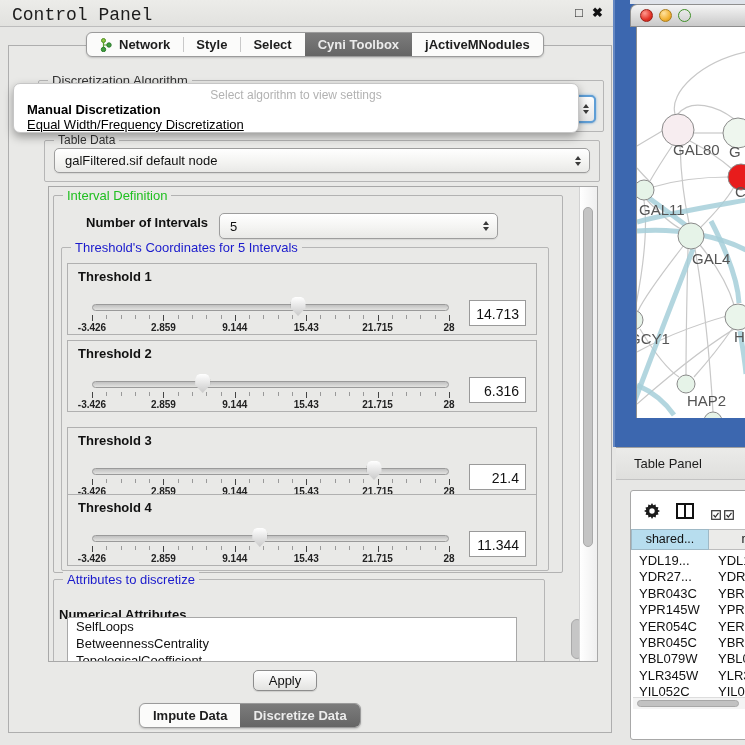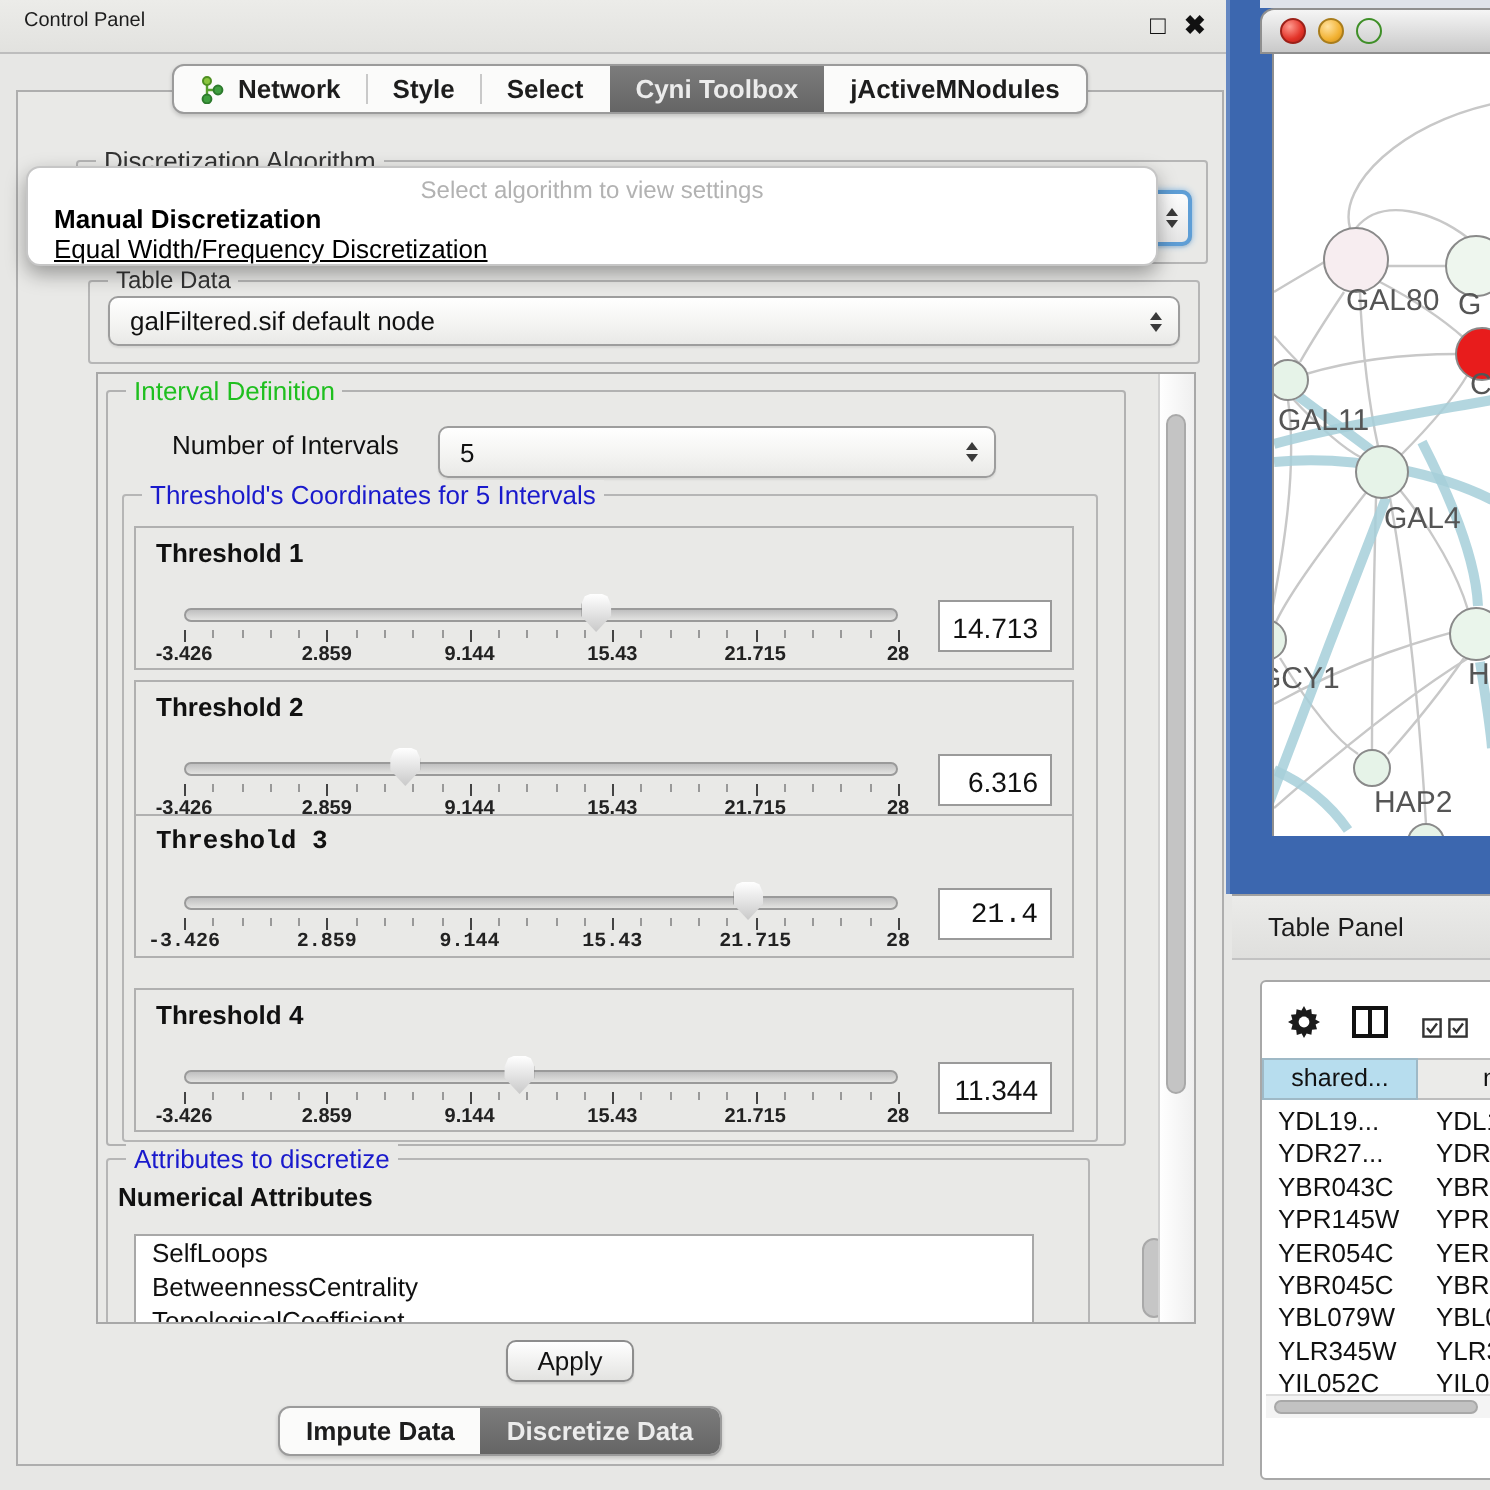--- a/index.html
+++ b/index.html
@@ -2,21 +2,21 @@
 <html><head>
 <meta charset="utf-8">
 <style>
   html,body{margin:0;padding:0;}
   body{font-family:"Liberation Sans",sans-serif;background:#cfcfcf;}
   .screen{position:relative;width:745px;height:745px;background:#e7e7e5;overflow:hidden;}
 
   
   .cp{position:absolute;left:0;top:0;width:616px;height:745px;background:#e7e7e5;}
   .cp-titlebar{position:absolute;left:0;top:0;width:616px;height:26px;background:linear-gradient(#ecece9,#e2e2df);border-bottom:1px solid #bdbdbd;}
-  .cp-title{position:absolute;left:12px;top:5px;font-size:10px;color:#1c1c1c;}
+  .cp-title{position:absolute;left:12px;top:5px;font-size:18px;color:#1c1c1c;font-family:Liberation Mono, monospace;}
   .win-icon{position:absolute;top:5px;font-size:13px;font-weight:700;color:#111;cursor:default;}
   .main-outer{position:absolute;left:8px;top:45px;width:604px;height:688px;border:1px solid #aeaeae;background:#e9e9e7;box-sizing:border-box;}
 
   .tabstrip{position:absolute;display:flex;background:#fbfbfa;border:1px solid #9b9b9b;border-radius:6px;overflow:hidden;height:23px;box-shadow:0 1px 2px rgba(0,0,0,.18);z-index:10;}
   .tab{display:flex;align-items:center;padding:0 13px;font-size:13px;font-weight:700;color:#1d1d1d;position:relative;white-space:nowrap;}
   .tab:not(:first-child)::before{content:'';position:absolute;left:0;top:4px;bottom:4px;width:1px;background:#c9c9c9;}
   .tab.selected{background:linear-gradient(#7c7c7c,#656565);color:#ececec;}
   .tab.selected::before,.tab.selected+.tab::before{display:none;}
 
   .group-box{position:absolute;border:1px solid #b6b6b6;border-radius:2px;box-sizing:border-box;}
@@ -35,35 +35,35 @@
 
   .popup{position:absolute;left:13px;top:83px;width:566px;height:50px;background:#fff;border:1px solid #c6c6c6;border-radius:7px;box-shadow:0 4px 10px rgba(0,0,0,.35);z-index:50;box-sizing:border-box;}
   .popup-hint{position:absolute;left:0;right:0;top:4px;text-align:center;font-size:12px;color:#b2b2b2;}
   .popup-opt1{position:absolute;left:13px;top:18px;font-size:13px;font-weight:700;color:#000;}
   .popup-opt2{position:absolute;left:13px;top:33px;font-size:13px;color:#000;text-decoration:underline;}
 
   .scrollpane{position:absolute;left:48px;top:186px;width:550px;height:476px;border:1px solid #a8a8a8;background:#e9e9e7;box-sizing:border-box;overflow:hidden;}
   .vscroll{position:absolute;right:0;top:0;width:17px;height:100%;background:linear-gradient(to right,#ffffff,#efefef);border-left:1px solid #d2d2d2;}
   .vscroll-thumb{position:absolute;left:3px;top:20px;width:10px;height:340px;background:#c4c4c4;border:1px solid #a9a9a9;border-radius:6px;box-sizing:border-box;}
 
-  .num-label{position:absolute;left:37px;top:28px;font-size:13px;font-weight:400;color:#111;}
+  .num-label{position:absolute;left:37px;top:28px;font-size:13px;font-weight:700;color:#111;}
 
   .thr-panel{position:absolute;left:18px;width:470px;height:72px;border:1px solid #b0b0b0;background:#e9e9e7;box-sizing:border-box;}
   .thr-label{position:absolute;left:10px;top:5px;font-size:13px;font-weight:700;color:#111;}
   .thr-track{position:absolute;left:24px;top:40px;width:357px;height:7px;border:1px solid #9a9a9a;border-radius:4px;background:linear-gradient(#c0c0c0,#e3e3e1);box-sizing:border-box;}
   .thr-handle{position:absolute;top:33px;width:15px;height:19px;background:linear-gradient(#ffffff,#c9c9c9);clip-path:polygon(0 28%,12% 6%,30% 0,70% 0,88% 6%,100% 28%,100% 58%,50% 100%,0 58%);filter:drop-shadow(0 0 1px #777);}
   .thr-ticks{position:absolute;left:24px;top:51px;width:357px;height:7px;}
   .tick{position:absolute;top:0;width:1px;}
   .tick.major{height:6px;background:#444;}
   .tick.minor{height:4px;background:#999;}
   .thr-scale{position:absolute;left:24px;top:58px;width:357px;height:12px;}
   .scale-label{position:absolute;transform:translateX(-50%);font-size:10px;font-weight:700;color:#222;white-space:nowrap;}
   .thr-value{position:absolute;right:10px;top:36px;width:57px;height:26px;background:#fff;border:1px solid #9a9a9a;font-size:14px;color:#111;text-align:right;line-height:26px;padding-right:6px;box-sizing:border-box;}
 
-  .attr-heading{position:absolute;left:10px;top:404px;font-size:13px;font-weight:700;color:#111;}
+  .attr-heading{position:absolute;left:10px;top:420px;font-size:13px;font-weight:700;color:#111;}
   .attr-list{position:absolute;left:18px;top:430px;width:450px;height:46px;background:#fff;border:1px solid #a8a8a8;box-sizing:border-box;overflow:hidden;font-size:13px;color:#111;}
   .attr-item{padding:1px 0 0 8px;line-height:16px;white-space:nowrap;}
   .attr-scroll{position:absolute;right:14px;top:2px;width:12px;height:40px;background:#c6c6c6;border:1px solid #a9a9a9;border-radius:6px;box-sizing:border-box;}
 
   .apply-btn{position:absolute;left:253px;top:670px;width:64px;height:21px;background:linear-gradient(#ffffff,#e3e3e1);border:1px solid #8d8d8d;border-radius:5px;font-size:13px;color:#111;text-align:center;line-height:19px;box-sizing:border-box;box-shadow:0 1px 1px rgba(0,0,0,.12);}
 
   
   .desktop{position:absolute;left:613px;top:0;width:132px;height:447px;background:#3c67af;border-left:2px solid #6487c2;box-sizing:border-box;}
   .net-topstrip{position:absolute;left:630px;top:0;width:115px;height:4px;background:#dfe3ea;}
   .net-titlebar{position:absolute;left:630px;top:4px;width:115px;height:23px;background:linear-gradient(#f5f5f5,#c9c9c9);border:1px solid #8f8f8f;border-right:none;border-radius:7px 0 0 0;box-sizing:border-box;}
@@ -250,21 +250,21 @@
             <div class="thr-scale">
               <span class="scale-label" style="left: 0px;">-3.426</span>
               <span class="scale-label" style="left: 71.4px;">2.859</span>
               <span class="scale-label" style="left: 142.8px;">9.144</span>
               <span class="scale-label" style="left: 214.2px;">15.43</span>
               <span class="scale-label" style="left: 285.6px;">21.715</span>
               <span class="scale-label" style="left: 357px;">28</span>
             </div>
             <div class="thr-value">6.316</div>
           </div>
-          <div class="thr-panel" style="top: 220px; font-family: Liberation Mono, monospace;">
+          <div class="thr-panel" style="top: 240px;">
             <div class="thr-label">Threshold 3</div>
             <div class="thr-track"></div>
             <div class="thr-handle" style="left: 298.524px;"></div>
             <div class="thr-ticks">
               <div class="tick major" style="left: 0px;"></div>
               <div class="tick minor" style="left: 14.28px;"></div>
               <div class="tick minor" style="left: 28.56px;"></div>
               <div class="tick minor" style="left: 42.84px;"></div>
               <div class="tick minor" style="left: 57.12px;"></div>
               <div class="tick major" style="left: 71.4px;"></div>

